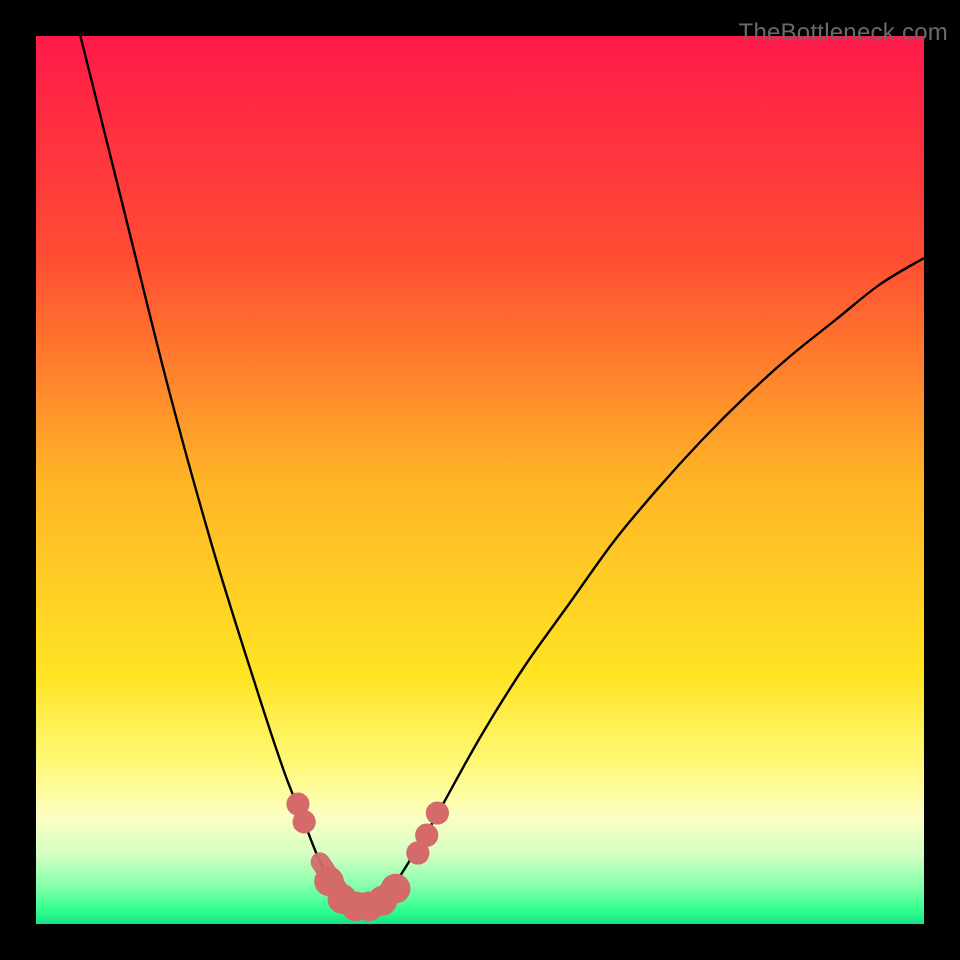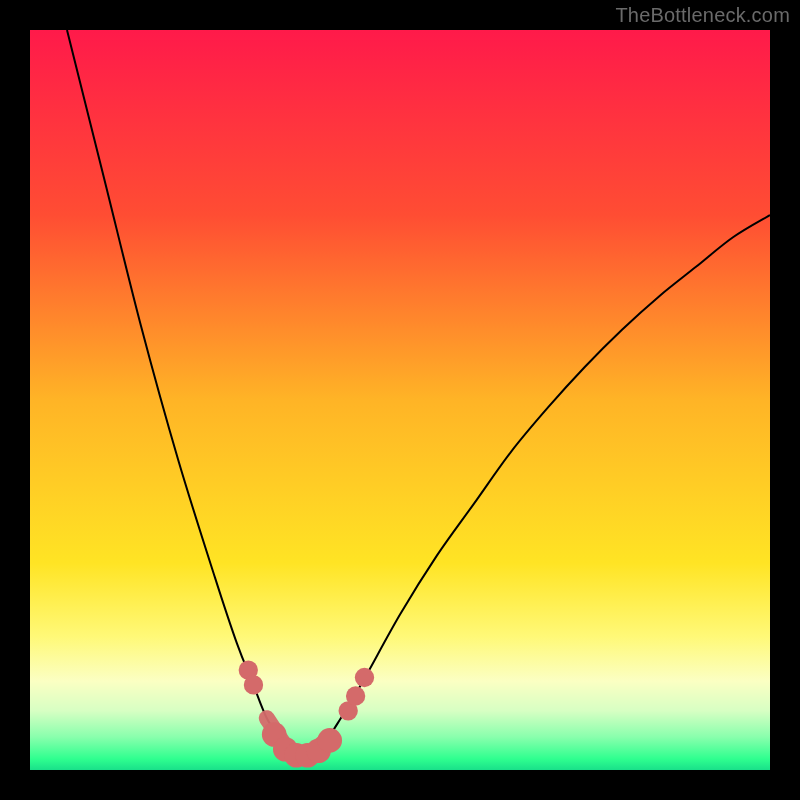--- a/index.html
+++ b/index.html
@@ -21,21 +21,21 @@
   .plot-area {
     position: absolute;
     left: 30px;
     top: 30px;
     width: 740px;
     height: 740px;
     overflow: hidden;
   }
   .watermark {
     position: absolute;
-    top: 4px;
+    top: 16px;
     right: 10px;
     font-size: 20px;
     font-weight: 500;
     color: #6a6a6a;
     letter-spacing: 0.2px;
   }
 </style>
 </head>
 <body>
 

